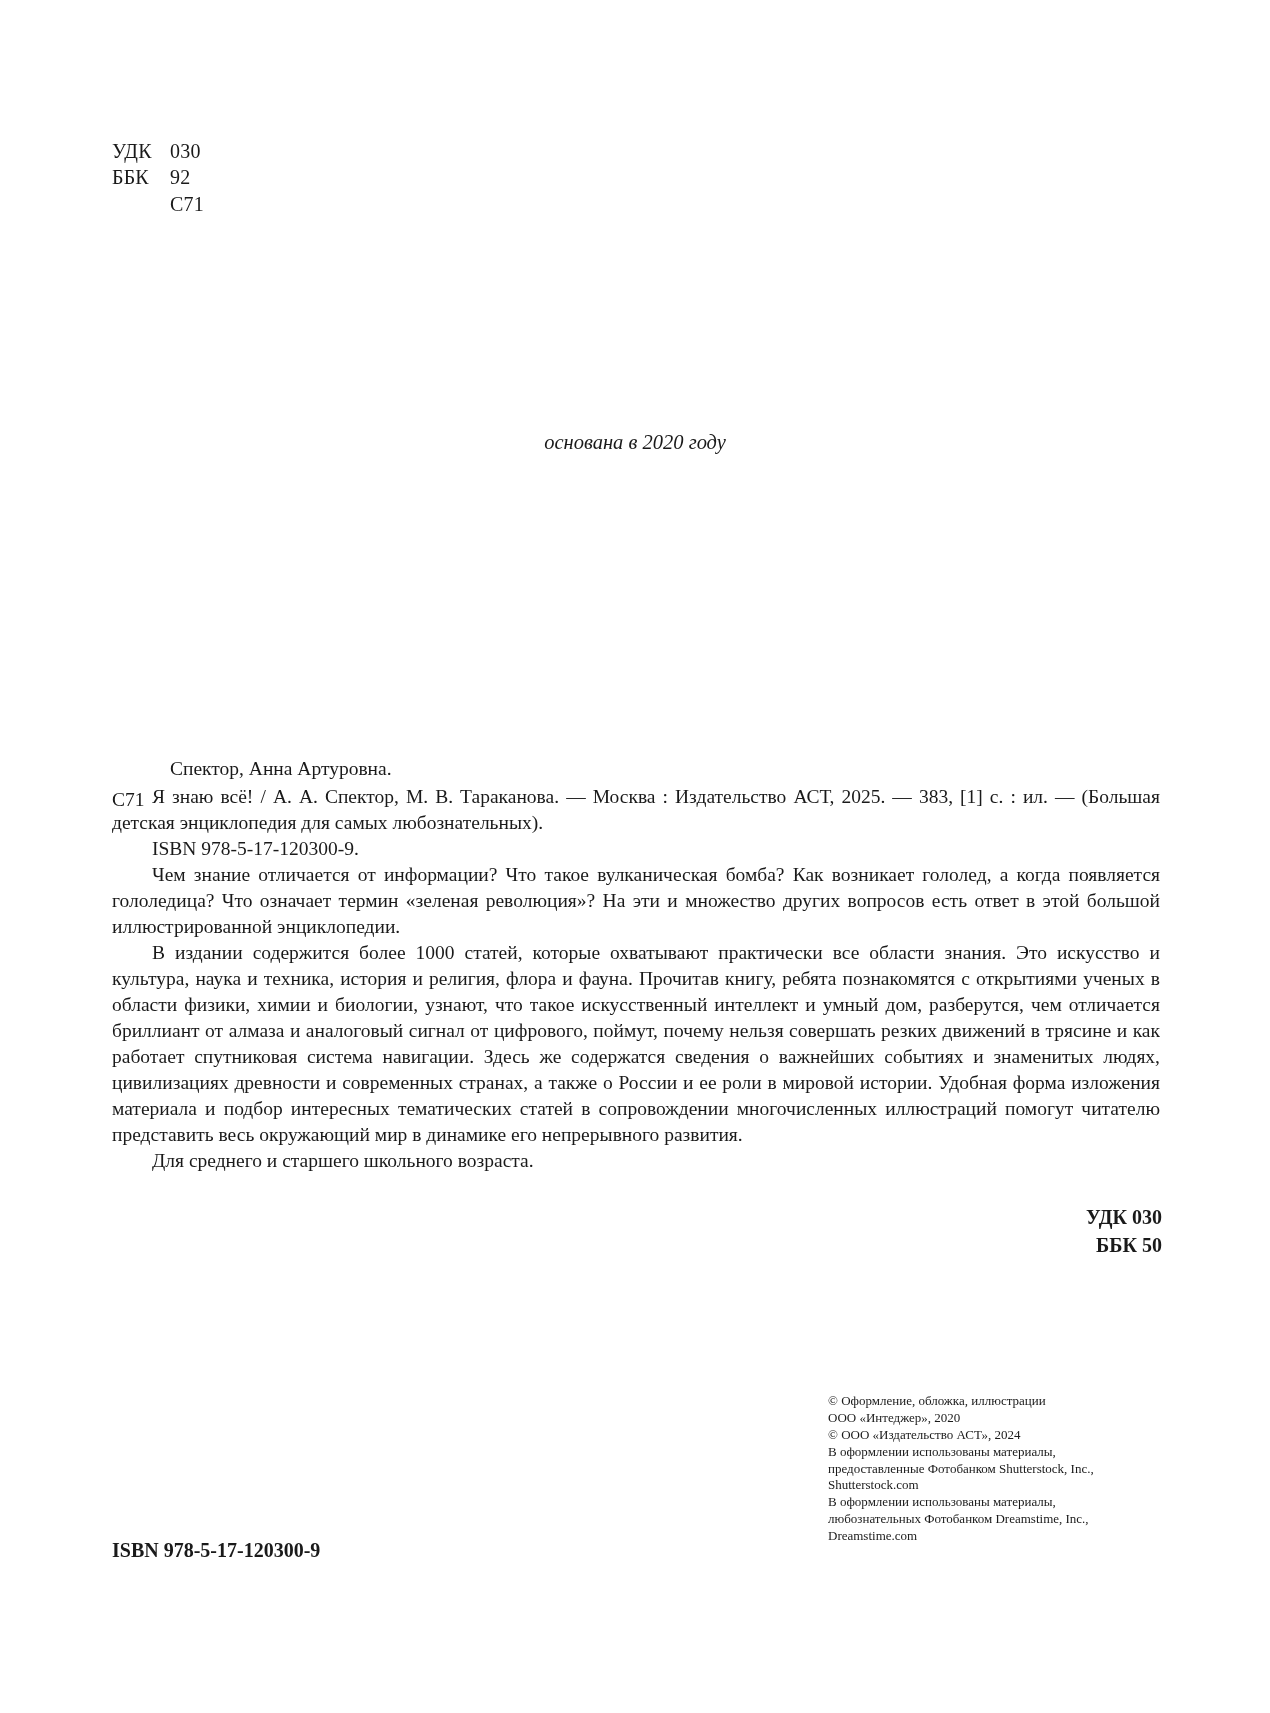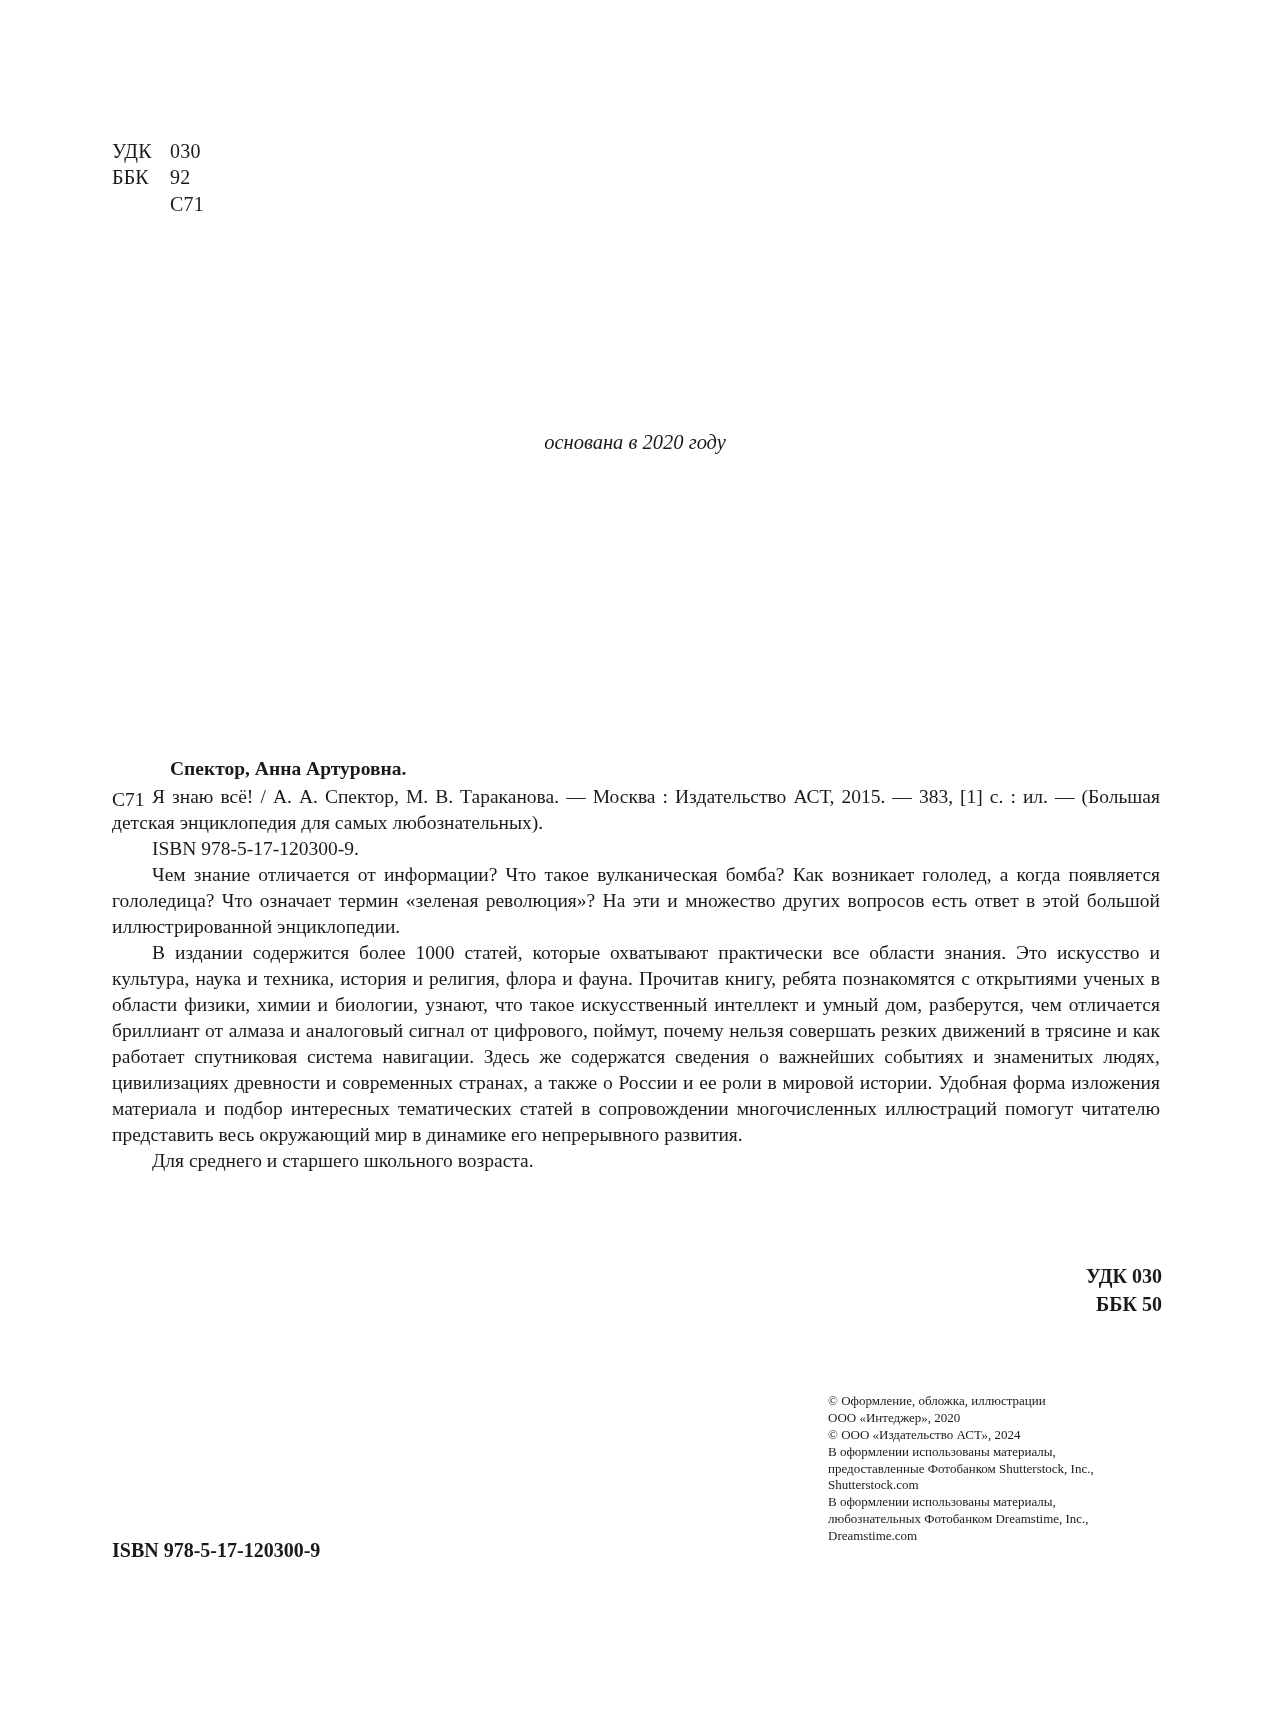--- a/index.html
+++ b/index.html
@@ -61,21 +61,21 @@
   .record {
     position: absolute;
     left: 112px;
     top: 748px;
     width: 1048px;
     font-size: 19.5px;
     line-height: 1.335;
     text-align: justify;
   }
   .record .author {
-    font-weight: bold;
+    font-weight: normal;
     margin-left: 58px;
     margin-bottom: 2px;
   }
   .record .sigla {
     position: absolute;
     left: 0;
     top: 31px;
     font-size: 19.5px;
     font-weight: normal;
   }
@@ -87,21 +87,21 @@
     text-indent: 40px;
   }
   .record .body-par {
     text-indent: 40px;
   }
 
   
   .udk-bottom {
     position: absolute;
     right: 108px;
-    top: 1254px;
+    top: 1195px;
     text-align: right;
     font-weight: bold;
     font-size: 20px;
     line-height: 1.4;
   }
 
   
   .copyright {
     position: absolute;
     left: 828px;
@@ -141,21 +141,21 @@
     </div>
   </div>
 
   <div class="series">
     <div>основана в 2020 году</div>
   </div>
 
   <div class="record">
     <div class="sigla">С71</div>
     <div class="author">Спектор, Анна Артуровна.</div>
-    <p class="hang">Я знаю всё! / А. А. Спектор, М. В. Тараканова. — Москва : Издательство АСТ, 2015. — 383, [1] с. : ил. — (Большая детская энциклопедия для самых любознательных).</p>
+    <p class="hang">Я знаю всё! / А. А. Спектор, М. В. Тараканова. — Москва : Издательство АСТ, 2025. — 383, [1] с. : ил. — (Большая детская энциклопедия для самых любознательных).</p>
     <p>ISBN 978-5-17-120300-9.</p>
     <p class="body-par">Чем знание отличается от информации? Что такое вулканическая бомба? Как возникает гололед, а когда появляется гололедица? Что означает термин «зеленая революция»? На эти и множество других вопросов есть ответ в этой большой иллюстрированной энциклопедии.</p>
     <p class="body-par">В издании содержится более 1000 статей, которые охватывают практически все области знания. Это искусство и культура, наука и техника, история и религия, флора и фауна. Прочитав книгу, ребята познакомятся с открытиями ученых в области физики, химии и биологии, узнают, что такое искусственный интеллект и умный дом, разберутся, чем отличается бриллиант от алмаза и аналоговый сигнал от цифрового, поймут, почему нельзя совершать резких движений в трясине и как работает спутниковая система навигации. Здесь же содержатся сведения о важнейших событиях и знаменитых людях, цивилизациях древности и современных странах, а также о России и ее роли в мировой истории. Удобная форма изложения материала и подбор интересных тематических статей в сопровождении многочисленных иллюстраций помогут читателю представить весь окружающий мир в динамике его непрерывного развития.</p>
     <p class="body-par">Для среднего и старшего школьного возраста.</p>
   </div>
 
   <div class="udk-bottom">
     <div>УДК 030</div>
     <div>ББК 50</div>
   </div>

